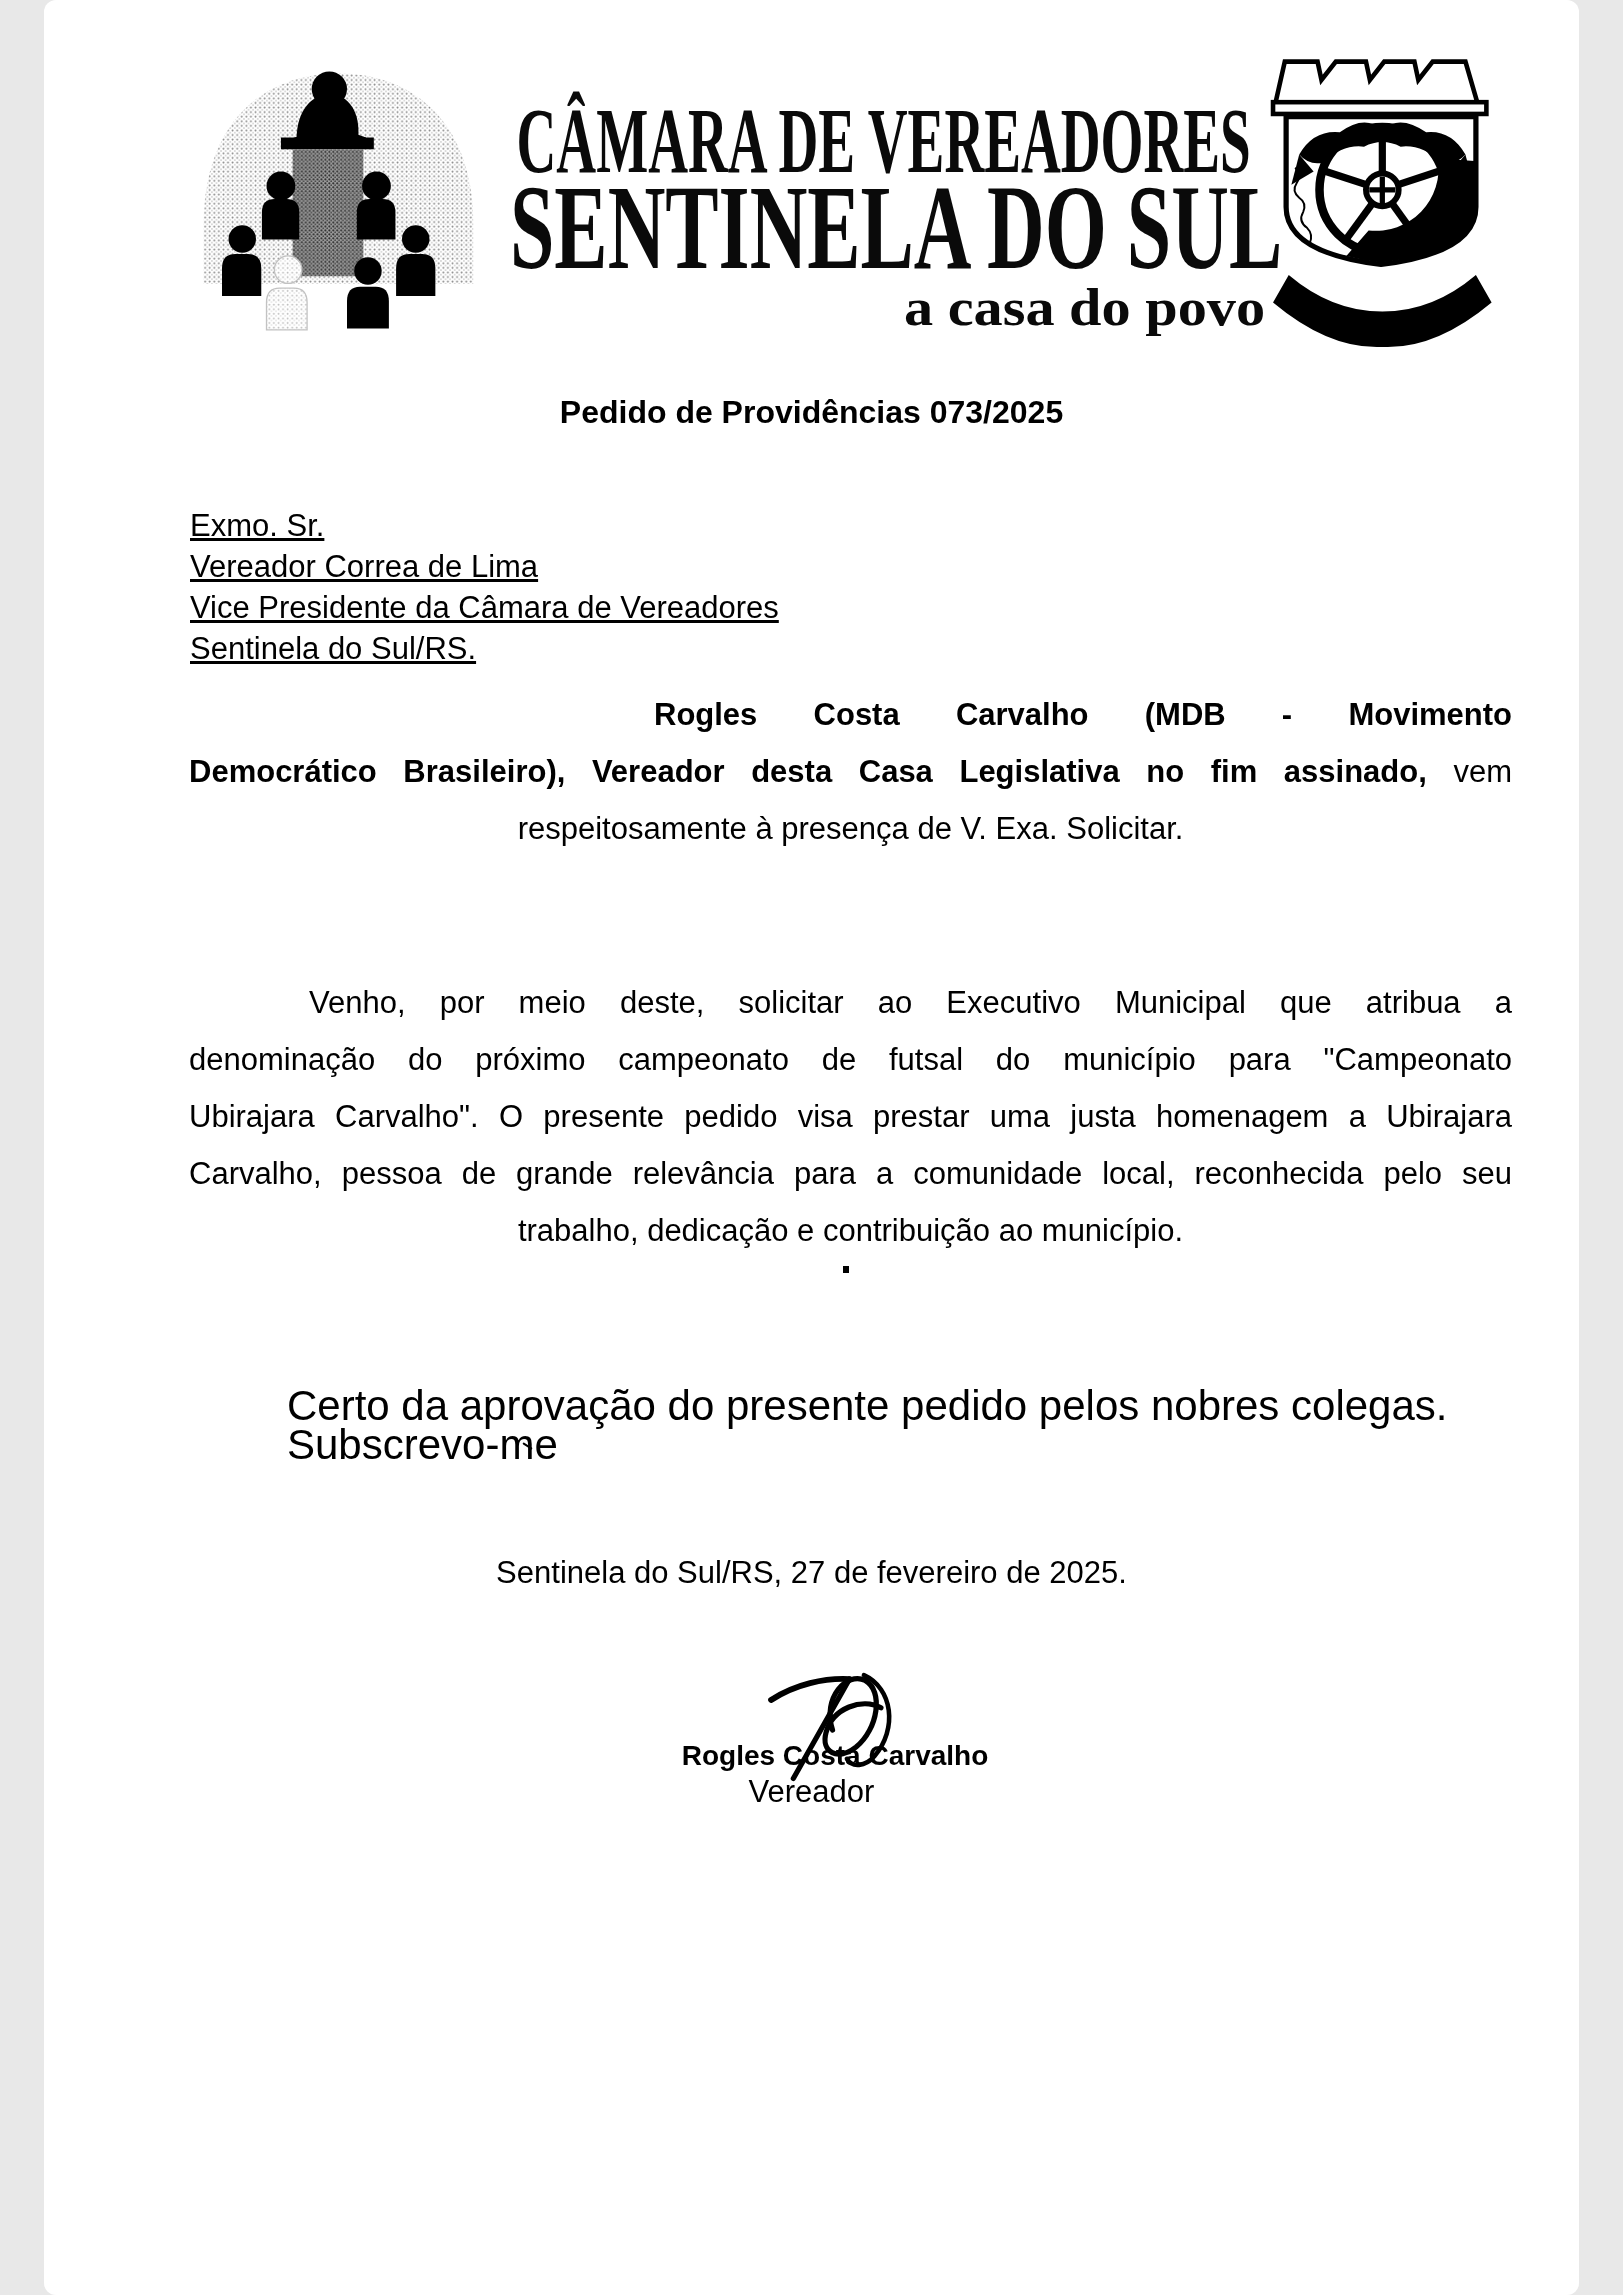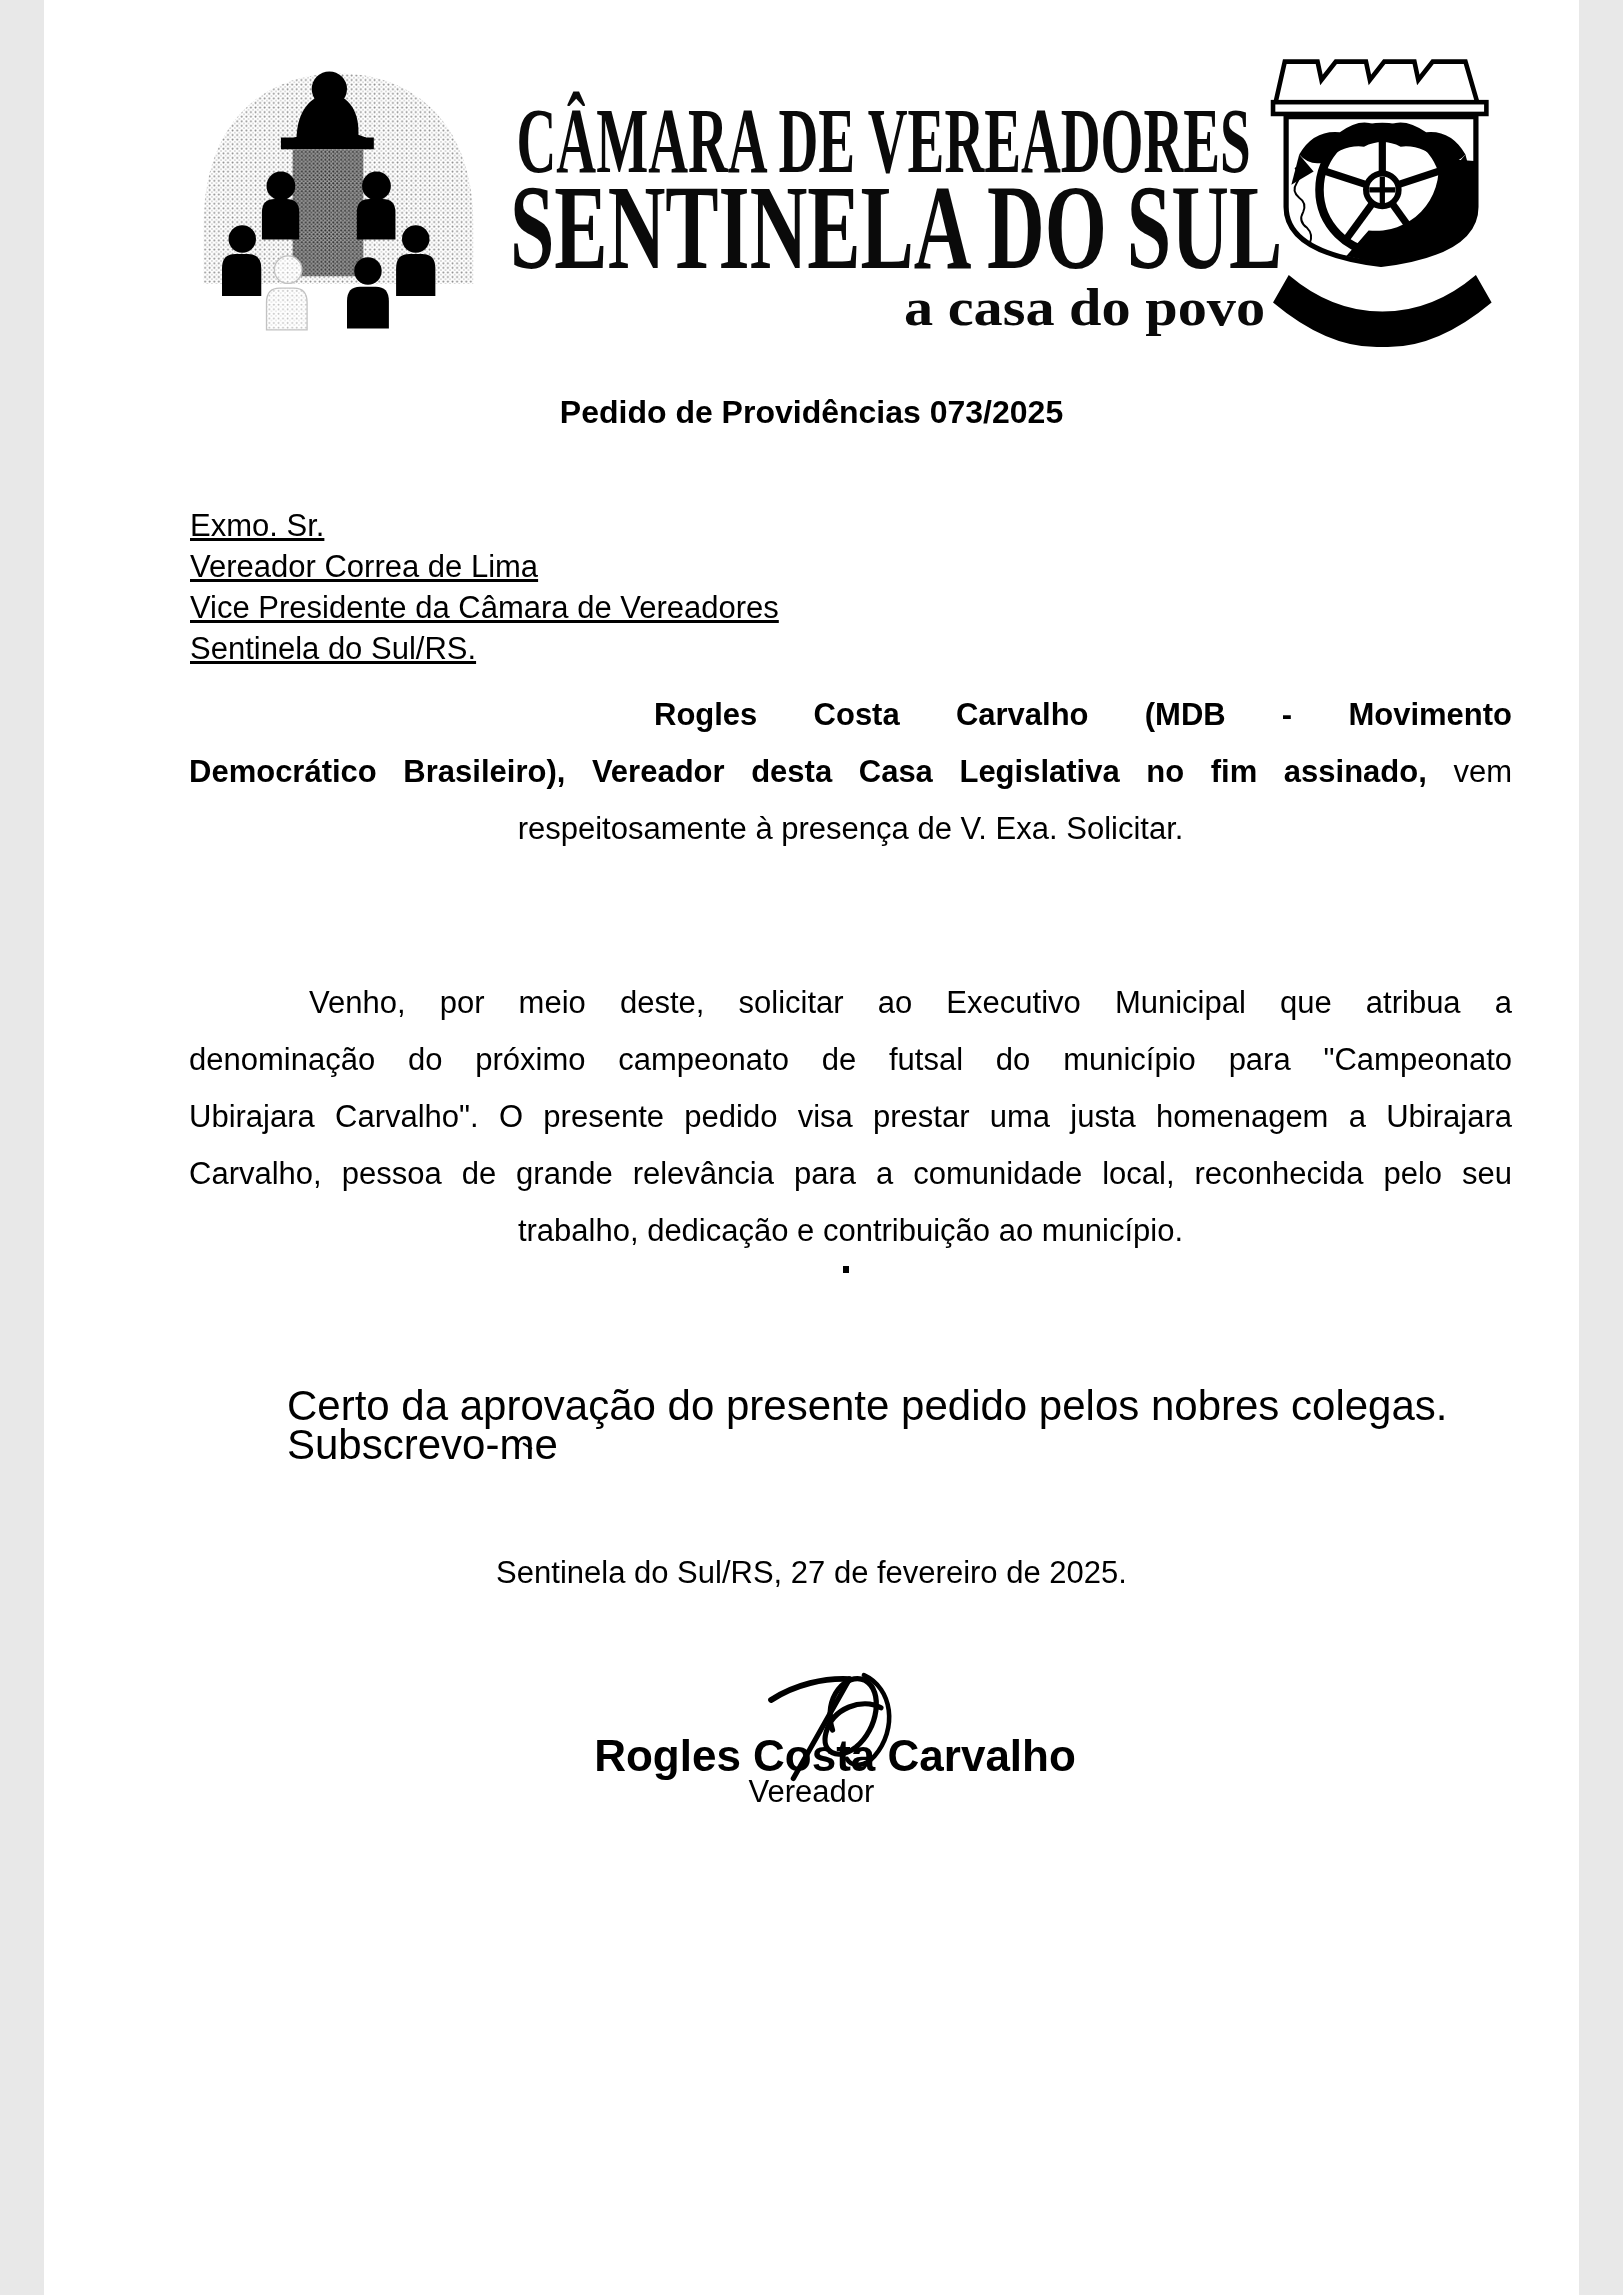--- a/index.html
+++ b/index.html
@@ -5,20 +5,21 @@
   html,body{margin:0;padding:0;background:#e8e8e8;}
   .page{
     position:relative;
     width:1535px;
     height:2295px;
     background:#ffffff;
     color:#000000;
     font-family:"Liberation Sans", sans-serif;
     overflow:hidden;
     margin:0 auto;
+    border-radius:12px;
   }
   
   .letterhead{position:absolute;left:0;top:0;width:1623px;height:419px;}
   .ht1{font-family:"Liberation Serif",serif;font-weight:bold;font-size:142px;fill:#0a0a0a;}
   .ht2{font-family:"Liberation Serif",serif;font-weight:bold;font-size:186px;fill:#0a0a0a;}
   .ht3{font-family:"Liberation Serif",serif;font-weight:bold;font-size:82px;fill:#0a0a0a;}
   
   .doc-title{position:absolute;left:0;right:0;top:393px;text-align:center;
     font-size:32px;font-weight:bold;line-height:39px;}
   .addressee{position:absolute;left:146px;top:505px;font-size:31px;line-height:41px;text-decoration:underline;}
@@ -29,21 +30,21 @@
   .line.j{text-align:justify;text-align-last:justify;}
   .ind1{margin-left:465px;}
   .ind2{margin-left:120px;}
   .b{font-weight:bold;}
   .closing{position:absolute;left:243px;top:1386px;font-size:42px;line-height:39px;}
   .dateline{position:absolute;left:0;right:0;top:1553px;text-align:center;
     font-size:31px;line-height:39px;}
   
   .sig-scribble{position:absolute;left:715px;top:1666px;width:151px;height:134px;}
   .sig-name{position:absolute;left:0;right:0;top:1737px;text-align:center;
-    font-size:44px;font-weight:bold;line-height:37px;padding-left:47px;}
+    font-size:28px;font-weight:bold;line-height:37px;padding-left:47px;}
   .sig-role{position:absolute;left:0;right:0;top:1774px;text-align:center;
     font-size:31px;line-height:35px;}
   
   .footer{position:absolute;left:0;right:0;top:2113px;text-align:center;
     font-family:"DejaVu Serif",serif;font-style:italic;font-size:36px;line-height:48px;
     letter-spacing:0.7px;}
   
   .artifact-dot{position:absolute;left:799px;top:1266px;width:5.9px;height:7.2px;background:#000;}
   .artifact-tick{position:absolute;left:478px;top:1445px;width:11px;height:2px;background:#000;
     transform:rotate(33deg);border-radius:1.3px;}

